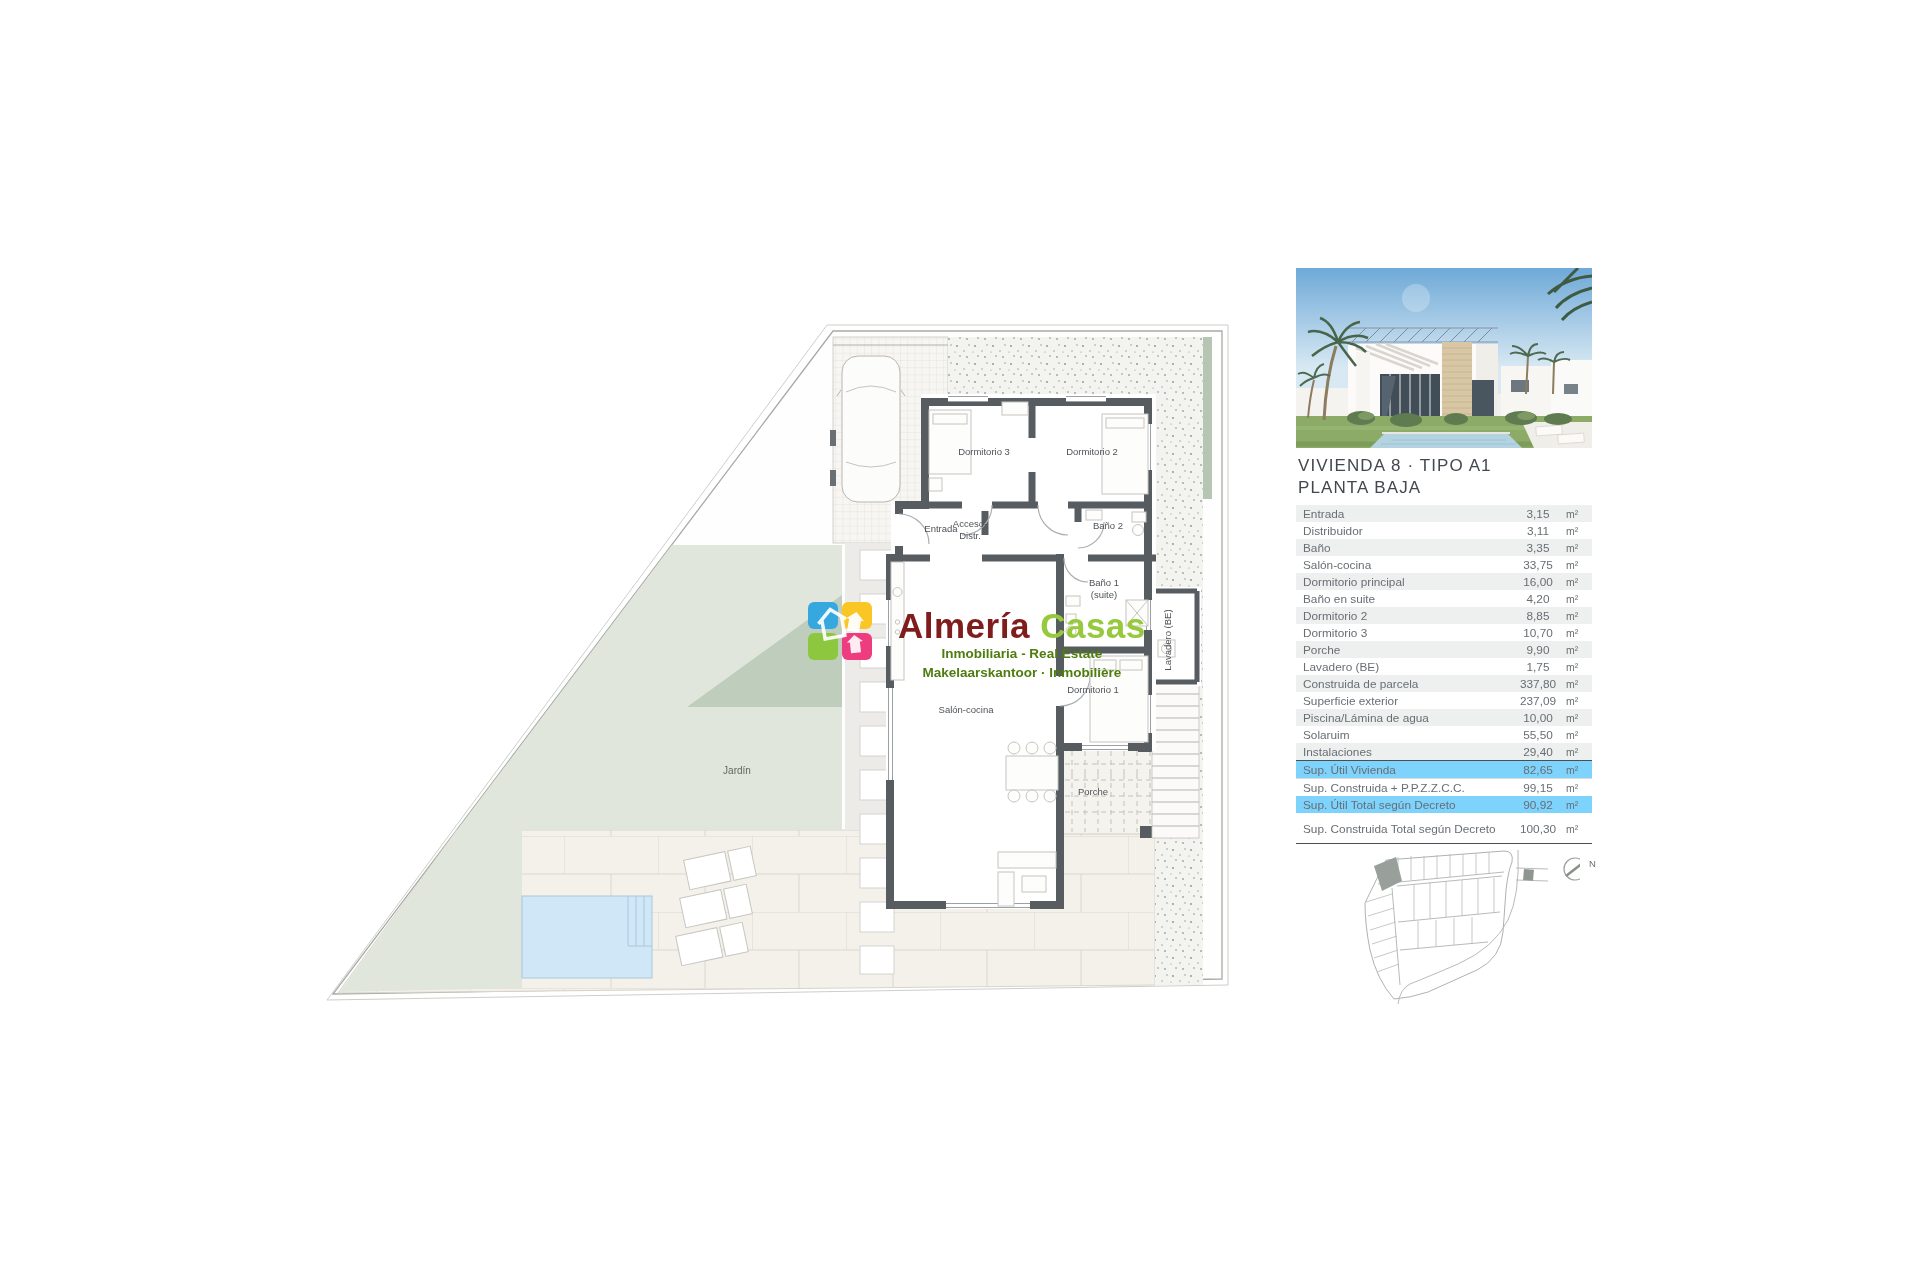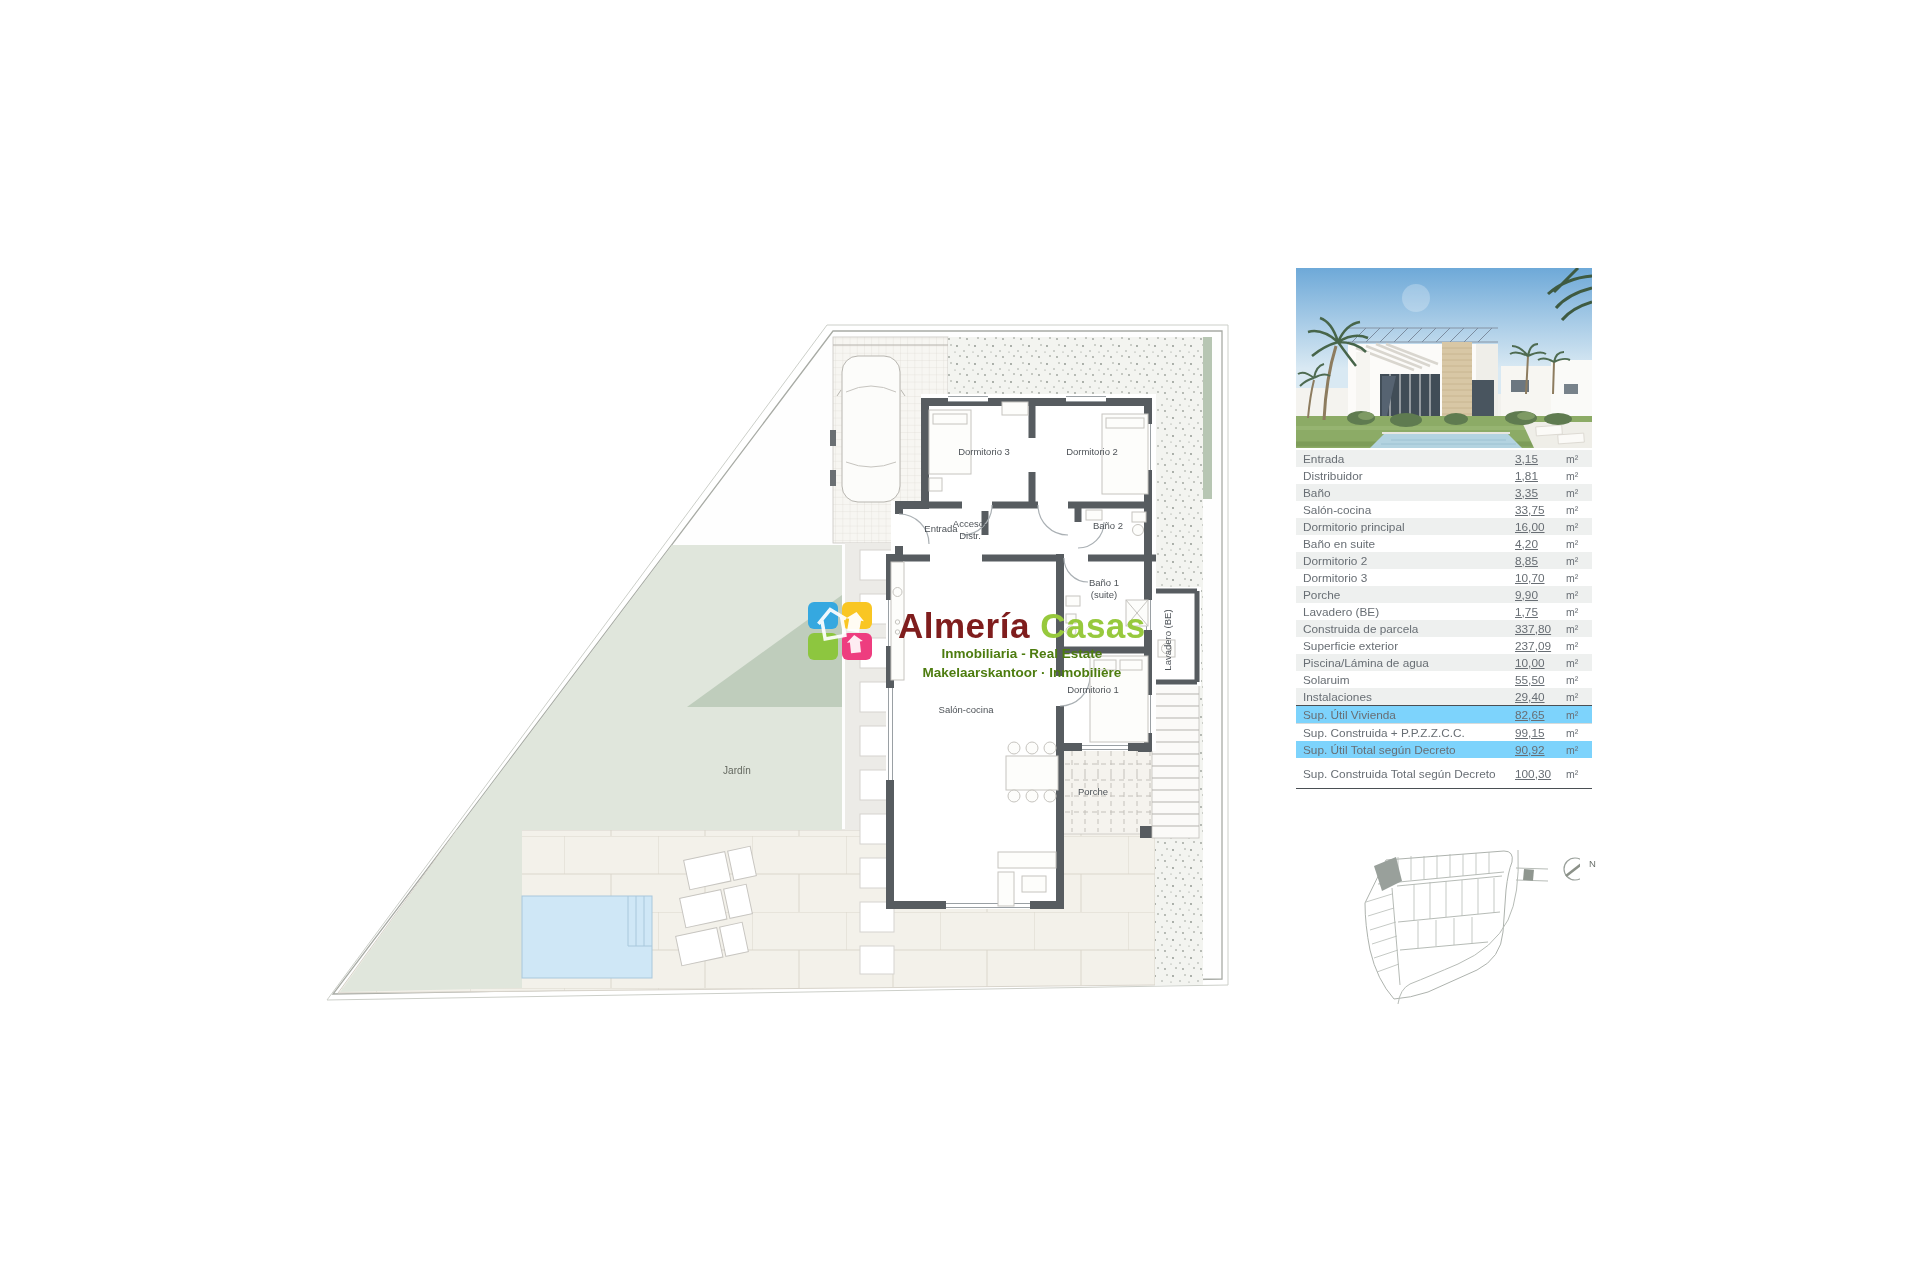--- a/index.html
+++ b/index.html
@@ -20,21 +20,21 @@
   .wm-name .n2{color:#97c93d;}
   .wm-tag{color:#4d7c0f;font-size:13.5px;font-weight:600;line-height:1.18;margin-top:3px;}
   
   #panel{position:absolute;left:1296px;top:268px;width:296px;}
   .ttl{font-size:17px;letter-spacing:1.1px;color:#42484e;line-height:1.3;font-weight:500;}
   #title-block{margin:7px 0 6px 2px;}
   .rows{margin-top:2px;}
   .row{display:flex;align-items:center;height:17px;padding:0 6px 0 7px;font-size:11.8px;color:#686e74;}
   .rows .row:nth-child(odd){background:#eef0ef;}
   .row .lbl{flex:1;white-space:nowrap;overflow:hidden;}
-  .row .val{width:46px;text-align:left;text-decoration:underline;}
+  .row .val{width:46px;text-align:center;}
   .row .unit{width:20px;text-align:left;padding-left:5px;font-size:10.5px;}
   .hr-dark{height:0;border-top:1.6px solid #4a4f54;}
   .hr-lite{height:0;border-top:1px solid #d7dbdb;}
   .g{background:#7dd3fc;}
   
   .compass-n{position:absolute;font-size:9.5px;color:#6a706b;}
 </style>
 </head>
 <body>
 
@@ -316,30 +316,34 @@
       <path d="M230,126 L232,88 M257,126 L258,94" stroke="#8d7c5f" stroke-width="2" fill="none"></path>
       <g stroke="#4e6b51" stroke-width="2" fill="none">
         <path d="M232,88 Q244,82 250,86 M232,88 Q220,82 214,86 M232,88 Q234,76 242,76 M232,88 Q224,78 216,78"></path>
         <path d="M258,94 Q268,89 274,92 M258,94 Q248,88 242,92 M258,94 Q260,84 268,84"></path>
       </g>
       <g stroke="#3e5a41" stroke-width="3" fill="none">
         <path d="M296,8 Q270,10 252,26 M296,20 Q272,26 260,40 M296,34 Q276,40 266,52 M282,0 Q268,14 258,24"></path>
       </g>
     </svg>
 
+    <div id="title-block">
+      <div class="ttl">VIVIENDA 8 · TIPO A1</div>
+      <div class="ttl">PLANTA BAJA</div>
+    </div>
 
     <div class="rows">
       <div class="row">
           <span class="lbl">Entrada</span>
           <span class="val">3,15</span>
           <span class="unit">m²</span>
         </div>
       <div class="row">
           <span class="lbl">Distribuidor</span>
-          <span class="val">1,81</span>
+          <span class="val">3,11</span>
           <span class="unit">m²</span>
         </div>
       <div class="row">
           <span class="lbl">Baño</span>
           <span class="val">3,35</span>
           <span class="unit">m²</span>
         </div>
       <div class="row">
           <span class="lbl">Salón-cocina</span>
           <span class="val">33,75</span>

